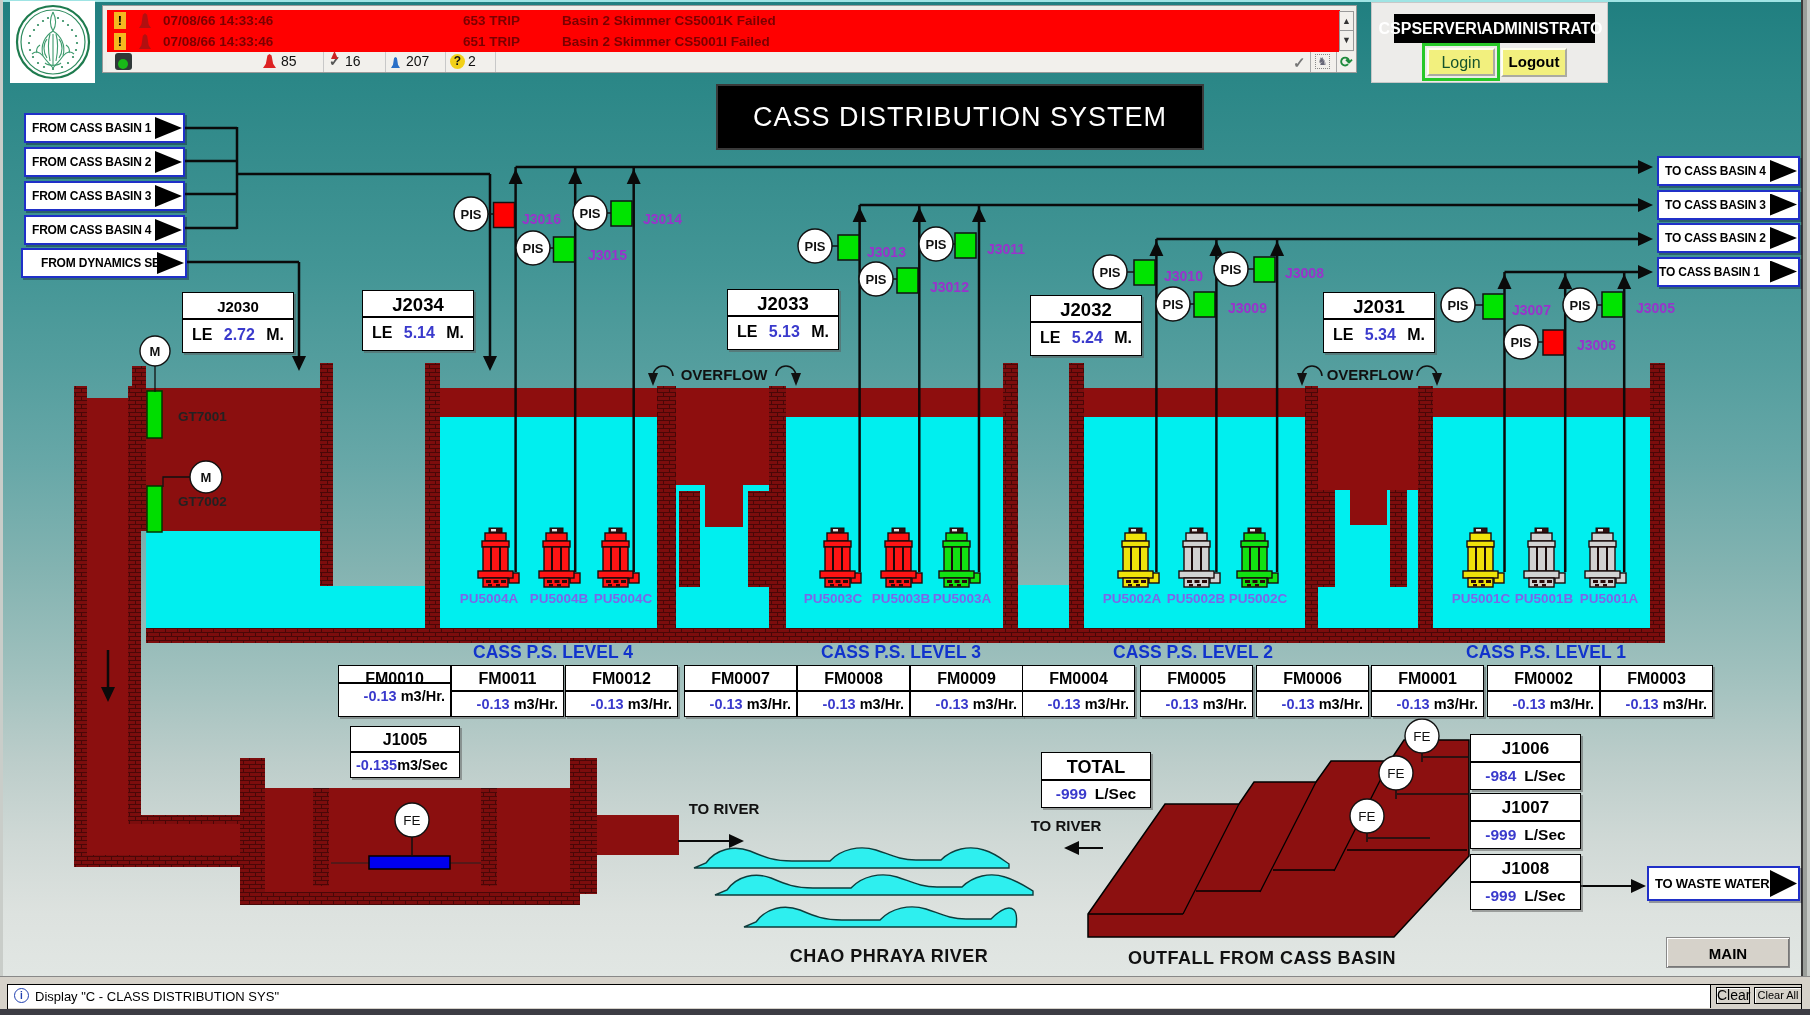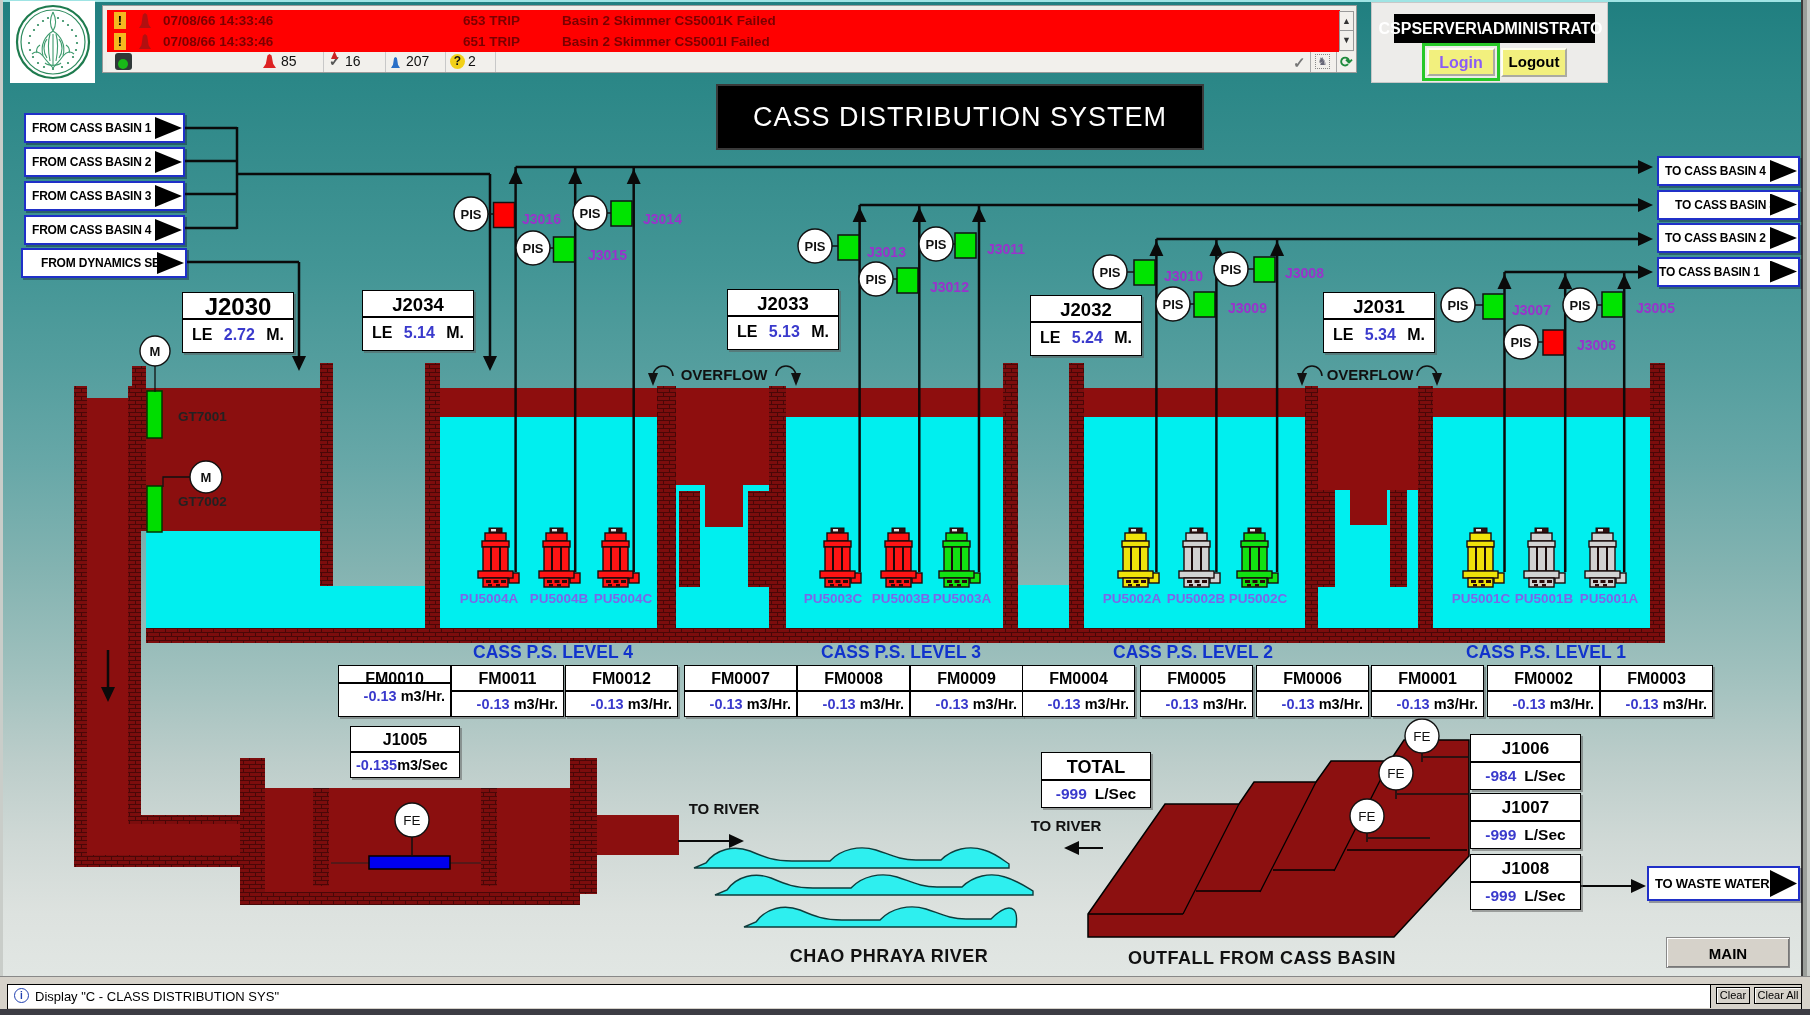--- a/index.html
+++ b/index.html
@@ -344,38 +344,38 @@
  </div>
  <div class="abs" style="left:1236px;top:5px;width:15px;height:41px;background:#ECEAE6">
   <div style="width:15px;height:20px;border:1px solid #999;background:#F2F0EC;text-align:center;font-size:9px;color:#333;line-height:18px">▲</div>
   <div style="width:15px;height:20px;border:1px solid #999;border-top:none;background:#F2F0EC;text-align:center;font-size:9px;color:#333;line-height:18px">▼</div>
  </div>
 </div>
 <div class="abs" style="left:1371px;top:2px;width:237px;height:81px;background:#EDECEA;border:1px solid #C8C8C8">
  <div class="abs" style="left:22px;top:11px;width:201px;height:29px;background:#000"></div>
  <div class="abs" style="left:0;top:17px;width:237px;text-align:center;color:#fff;font-weight:bold;font-size:16px;white-space:nowrap">CSPSERVER\ADMINISTRATO</div>
  <div class="abs" style="left:50px;top:40px;width:78px;height:38px;border:3px solid #28C828;background:#EDECEA">
-  <div style="position:absolute;left:2px;top:2px;right:2px;bottom:2px;background:#F2F07E;border:2px outset #FFFFF0;text-align:center;font-weight:bold;font-size:16px;color:#8b5cf6;line-height:25px">Login</div>
+  <div style="position:absolute;left:2px;top:2px;right:2px;bottom:2px;background:#F2F07E;border:2px outset #FFFFF0;text-align:center;font-weight:normal;font-size:16px;color:#14532d;line-height:25px">Login</div>
  </div>
  <div class="abs" style="left:129px;top:45px;width:66px;height:29px;background:#F2F07E;border:2px outset #FFFFF0;text-align:center;font-weight:bold;font-size:15px;color:#000;line-height:24px">Logout</div>
 </div>
 <div class="abs" style="left:716px;top:84px;width:488px;height:66px;background:#000;border:2px solid #3A3A3A;color:#fff;font-size:27px;letter-spacing:1px;text-align:center;line-height:62px">CASS DISTRIBUTION SYSTEM</div>
 <div class="nav" style="left:24px;top:113px;width:161px;height:30px;font-size:12px;padding-left:6px">FROM CASS BASIN 1<span class="tri"></span></div>
 <div class="nav" style="left:24px;top:147px;width:161px;height:30px;font-size:12px;padding-left:6px">FROM CASS BASIN 2<span class="tri"></span></div>
 <div class="nav" style="left:24px;top:181px;width:161px;height:30px;font-size:12px;padding-left:6px">FROM CASS BASIN 3<span class="tri"></span></div>
 <div class="nav" style="left:24px;top:215px;width:161px;height:30px;font-size:12px;padding-left:6px">FROM CASS BASIN 4<span class="tri"></span></div>
 <div class="nav" style="left:21px;top:248px;width:166px;height:30px;font-size:12px;padding-left:18px">FROM DYNAMICS SEP.<span class="tri"></span></div>
 <div class="nav" style="left:1657px;top:156px;width:143px;height:30px;font-size:12px;padding-left:6px">TO CASS BASIN 4<span class="tri"></span></div>
-<div class="nav" style="left:1657px;top:189.5px;width:143px;height:30px;font-size:12px;padding-left:16px">TO CASS BASIN 3<span class="tri"></span></div>
+<div class="nav" style="left:1657px;top:189.5px;width:143px;height:30px;font-size:12px;padding-left:6px">TO CASS BASIN 3<span class="tri"></span></div>
 <div class="nav" style="left:1657px;top:223px;width:143px;height:30px;font-size:12px;padding-left:6px">TO CASS BASIN 2<span class="tri"></span></div>
 <div class="nav" style="left:1657px;top:256.5px;width:143px;height:30px;font-size:12px;">TO CASS BASIN 1<span class="tri"></span></div>
 <div class="nav" style="left:1647px;top:866px;width:153px;height:35px;font-size:13px;padding-left:6px">TO WASTE WATER<span class="tri"></span></div>
 <div class="abs" style="left:1666px;top:937px;width:124px;height:31px;background:#D6D2CA;border:1px solid #888;box-shadow:inset 1px 1px 0 #fff, inset -1px -1px 0 #777;text-align:center;font-weight:bold;font-size:15px;line-height:31px;color:#000">MAIN</div>
 <div class="jbox" style="left:182px;top:292px;width:112px;height:61px">
-      <div class="jt" style="height:27px;line-height:27px;font-size:24px">J2030</div>
+      <div class="jt" style="height:27px;line-height:27px;font-size:15px">J2030</div>
       <div class="jv" style="height:30px;font-size:16px;justify-content:space-between;padding:0 9px">
         <span>LE</span>
         <span class="blu">2.72</span>
         <span>M.</span>
       </div>
     </div>
 <div class="jbox" style="left:362px;top:290px;width:112px;height:61px">
       <div class="jt" style="height:27px;line-height:27px;font-size:18.5px">J2034</div>
       <div class="jv" style="height:30px;font-size:16px;justify-content:space-between;padding:0 9px">
         <span>LE</span>
@@ -525,17 +525,17 @@
         <span class="blu">-999</span>
         <span>L/Sec</span>
       </div>
     </div>
 <div class="abs" style="left:0;top:976px;width:1810px;height:33px;background:#D6D2CA;border-top:1px solid #888">
  <div class="abs" style="left:7px;top:7px;width:1795px;height:26px;border:1.5px solid #000;background:#D6D2CA">
   <div class="abs" style="left:0;top:0;width:1703px;height:23px;background:#fff;border-right:1.5px solid #000">
    <span class="abs" style="left:6px;top:3px;width:15px;height:15px;border-radius:50%;background:#fff;border:1.5px solid #2040B0;color:#2040B0;font-size:10px;font-weight:bold;text-align:center;line-height:14px">i</span>
    <span class="abs" style="left:27px;top:4px;font-size:13px;color:#000">Display "C - CLASS DISTRIBUTION SYS"</span>
   </div>
-  <div class="abs" style="left:1708px;top:2px;width:34px;height:17px;background:#D6D2CA;border:1px solid #000;box-shadow:inset 1px 1px 0 #fff;text-align:center;font-size:11px;line-height:15px;color:#000">Clear</div>
+  <div class="abs" style="left:1708px;top:2px;width:34px;height:17px;background:#D6D2CA;border:1px solid #000;box-shadow:inset 1px 1px 0 #fff;text-align:center;font-size:14px;line-height:15px;color:#000">Clear</div>
   <div class="abs" style="left:1746px;top:2px;width:48px;height:17px;background:#D6D2CA;border:1px solid #000;box-shadow:inset 1px 1px 0 #fff;text-align:center;font-size:11px;line-height:15px;color:#000">Clear All</div>
  </div>
 </div>
 <div class="abs" style="left:0;top:1009px;width:1810px;height:6px;background:#3C3C44"></div>
 </div>
 </body></html>

